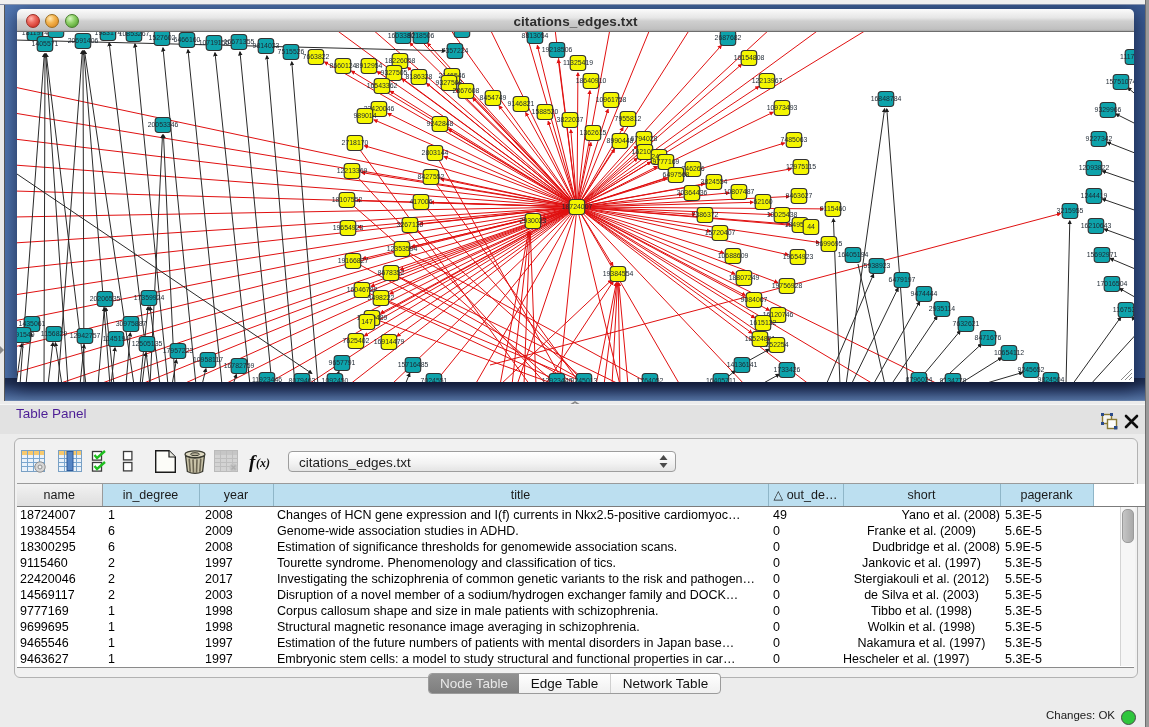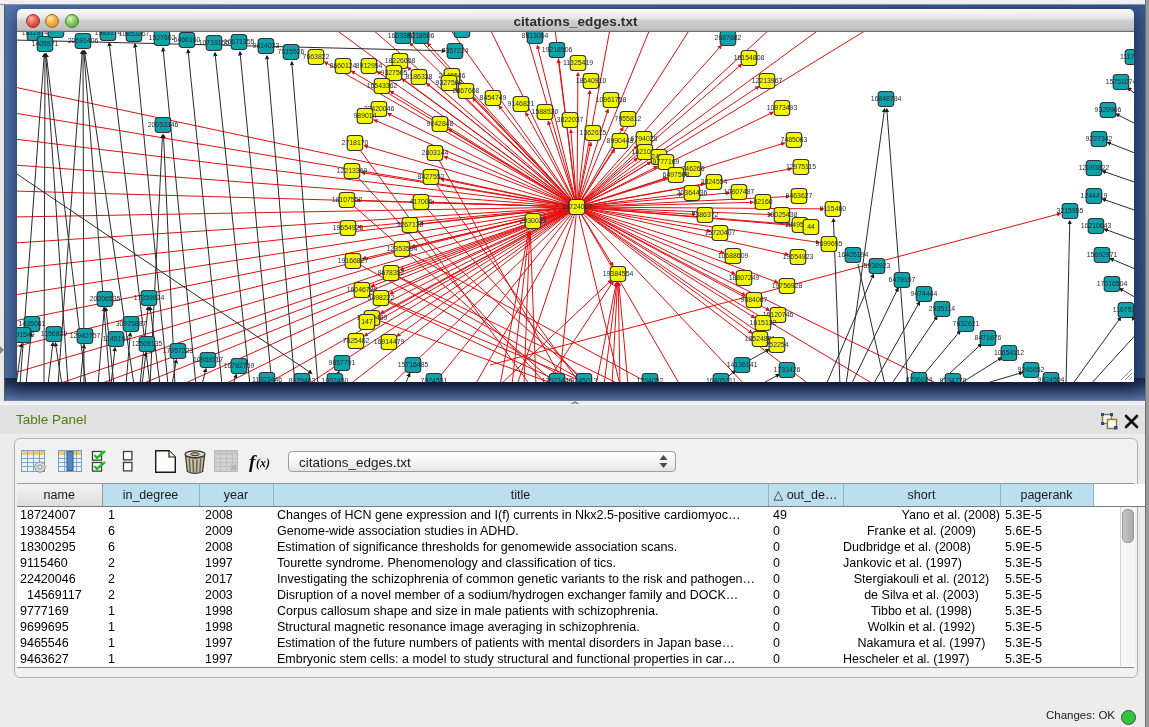--- a/index.html
+++ b/index.html
@@ -14,21 +14,21 @@
 #tly{left:28px;background:radial-gradient(circle at 35% 30%,#ffe9b6 0%,#f4b44f 40%,#df8e28 80%,#b06c1c 100%);border:1px solid #9d6d20}
 #tlg{left:48px;background:radial-gradient(circle at 35% 30%,#d8f6c4 0%,#8ed167 40%,#5ba538 80%,#3f7d26 100%);border:1px solid #477d2d}
 #canvas{position:absolute;left:0;top:23px;width:1117px;height:350px;background:#fff;overflow:hidden}
 #lgray{position:absolute;left:0;top:0;width:4px;height:401px;background:#e9e9e9}
 #collapse{position:absolute;left:0;top:346px;width:0;height:0;border-top:4px solid transparent;border-bottom:4px solid transparent;border-left:4px solid #8a8a8a}
 #rgray{position:absolute;right:0;top:0;width:3px;height:727px;background:#9a9a9a;border-left:1px solid #6e6e6e}
 #topgray{position:absolute;left:0;top:0;width:1149px;height:4px;background:#efefef;border-bottom:1px solid #8894ad}
 #resize{position:absolute;left:1103px;top:336px;width:13px;height:13px;overflow:hidden}
 #panel{position:absolute;left:0;top:401px;width:1146px;height:326px;background:#ececec}
 #ptitlebar{position:absolute;left:0;top:3px;width:100%;height:29px;background:#e2e2e2;border-top:1px solid #f6f6f6}
-#ptitle{position:absolute;left:16px;top:7px;font-size:13.5px;color:#4d7c0f}
+#ptitle{position:absolute;left:16px;top:1px;font-size:13.5px;color:#4c1d95}
 #inner{position:absolute;left:14px;top:37px;width:1122px;height:238px;border:1px solid #b2b2b2;border-radius:6px;background:#f1f1f1}
 #combo{position:absolute;left:273px;top:12px;width:388px;height:21px;border:1px solid #9d9d9d;border-radius:4px;background:linear-gradient(180deg,#ffffff 0%,#f2f2f2 60%,#e4e4e4 100%);box-sizing:border-box}
 #combot{position:absolute;left:10px;top:3px;font-size:13.5px;color:#1c1c1c}
 table{border-collapse:collapse}
 #tblwrap{position:absolute;left:2px;top:44px;width:1117px;height:183px;border-top:1px solid #9a9a9a;border-bottom:1px solid #8a8a8a;background:#fff}
 .hc{background:#bcdff0;border-right:1px solid #8fb6c8;border-bottom:1px solid #7b7b7b;font-size:12.5px;color:#1a1a1a;text-align:center;height:22px;line-height:22px;padding:0;font-weight:400}
 .hg{background:linear-gradient(180deg,#f2f2f2,#dedede);border-right:1px solid #9a9a9a;border-bottom:1px solid #7b7b7b;font-size:12.5px;color:#1a1a1a;text-align:center;height:22px;line-height:22px;padding:0;font-weight:400}
 td{font-size:12.5px;color:#000;height:16px;line-height:16px;padding:0;white-space:nowrap;overflow:hidden}
 #vscroll{position:absolute;left:1105px;top:68px;width:14px;height:159px;background:#f6f6f6;border-left:1px solid #d4d4d4}
 #vthumb{position:absolute;left:1px;top:2px;width:10px;height:32px;border-radius:5px;background:linear-gradient(90deg,#c6c6c6,#a9a9a9);border:1px solid #9b9b9b}
@@ -718,46 +718,46 @@
               <td style="text-align:center">Franke et al. (2009)</td>
               <td style="padding-left:5px">5.6E-5</td>
               <td></td>
             </tr>
             <tr>
               <td style="padding-left:3px">18300295</td>
               <td style="padding-left:6px">6</td>
               <td style="padding-left:6px">2008</td>
               <td style="padding-left:4px">Estimation of significance thresholds for genomewide association scans.</td>
               <td style="padding-left:5px">0</td>
-              <td style="text-align:left">Dudbridge et al. (2008)</td>
+              <td style="text-align:right">Dudbridge et al. (2008)</td>
               <td style="padding-left:5px">5.9E-5</td>
               <td></td>
             </tr>
             <tr>
               <td style="padding-left:3px">9115460</td>
               <td style="padding-left:6px">2</td>
               <td style="padding-left:6px">1997</td>
               <td style="padding-left:4px">Tourette syndrome. Phenomenology and classification of tics.</td>
               <td style="padding-left:5px">0</td>
-              <td style="text-align:left">Jankovic et al. (1997)</td>
+              <td style="text-align:center">Jankovic et al. (1997)</td>
               <td style="padding-left:5px">5.3E-5</td>
               <td></td>
             </tr>
             <tr>
               <td style="padding-left:3px">22420046</td>
               <td style="padding-left:6px">2</td>
               <td style="padding-left:6px">2017</td>
               <td style="padding-left:4px">Investigating the schizophrenia of common genetic variants to the risk and pathogen…</td>
               <td style="padding-left:5px">0</td>
               <td style="text-align:center">Stergiakouli et al. (2012)</td>
               <td style="padding-left:5px">5.5E-5</td>
               <td></td>
             </tr>
             <tr>
-              <td style="padding-left:10px">14569117</td>
+              <td style="padding-left:3px">14569117</td>
               <td style="padding-left:6px">2</td>
               <td style="padding-left:6px">2003</td>
               <td style="padding-left:4px">Disruption of a novel member of a sodium/hydrogen exchanger family and DOCK…</td>
               <td style="padding-left:5px">0</td>
               <td style="text-align:center">de Silva et al. (2003)</td>
               <td style="padding-left:5px">5.3E-5</td>
               <td></td>
             </tr>
             <tr>
               <td style="padding-left:3px">9777169</td>
@@ -768,21 +768,21 @@
               <td style="text-align:center">Tibbo et al. (1998)</td>
               <td style="padding-left:5px">5.3E-5</td>
               <td></td>
             </tr>
             <tr>
               <td style="padding-left:3px">9699695</td>
               <td style="padding-left:6px">1</td>
               <td style="padding-left:6px">1998</td>
               <td style="padding-left:4px">Structural magnetic resonance image averaging in schizophrenia.</td>
               <td style="padding-left:5px">0</td>
-              <td style="text-align:center">Wolkin et al. (1992)</td>
+              <td style="text-align:center">Wolkin et al. (1998)</td>
               <td style="padding-left:5px">5.3E-5</td>
               <td></td>
             </tr>
             <tr>
               <td style="padding-left:3px">9465546</td>
               <td style="padding-left:6px">1</td>
               <td style="padding-left:6px">1997</td>
               <td style="padding-left:4px">Estimation of the future numbers of patients with mental disorders in Japan base…</td>
               <td style="padding-left:5px">0</td>
               <td style="text-align:center">Nakamura et al. (1997)</td>
@@ -799,16 +799,17 @@
               <td style="padding-left:5px">5.3E-5</td>
               <td></td>
             </tr>
           </tbody>
         </table>
   </div>
   <div id="vscroll">
         <div id="vthumb"></div>
       </div>
  </div>
+ <div id="tabs"><span class="tab" id="tab1">Node Table</span><span class="tab" id="tab2">Edge Table</span><span class="tab" id="tab3">Network Table</span></div>
 </div>
 <div id="mem">Changes: OK</div>
 <div id="memdot"></div>
 <div id="rgray"></div>
 
 </body></html>

